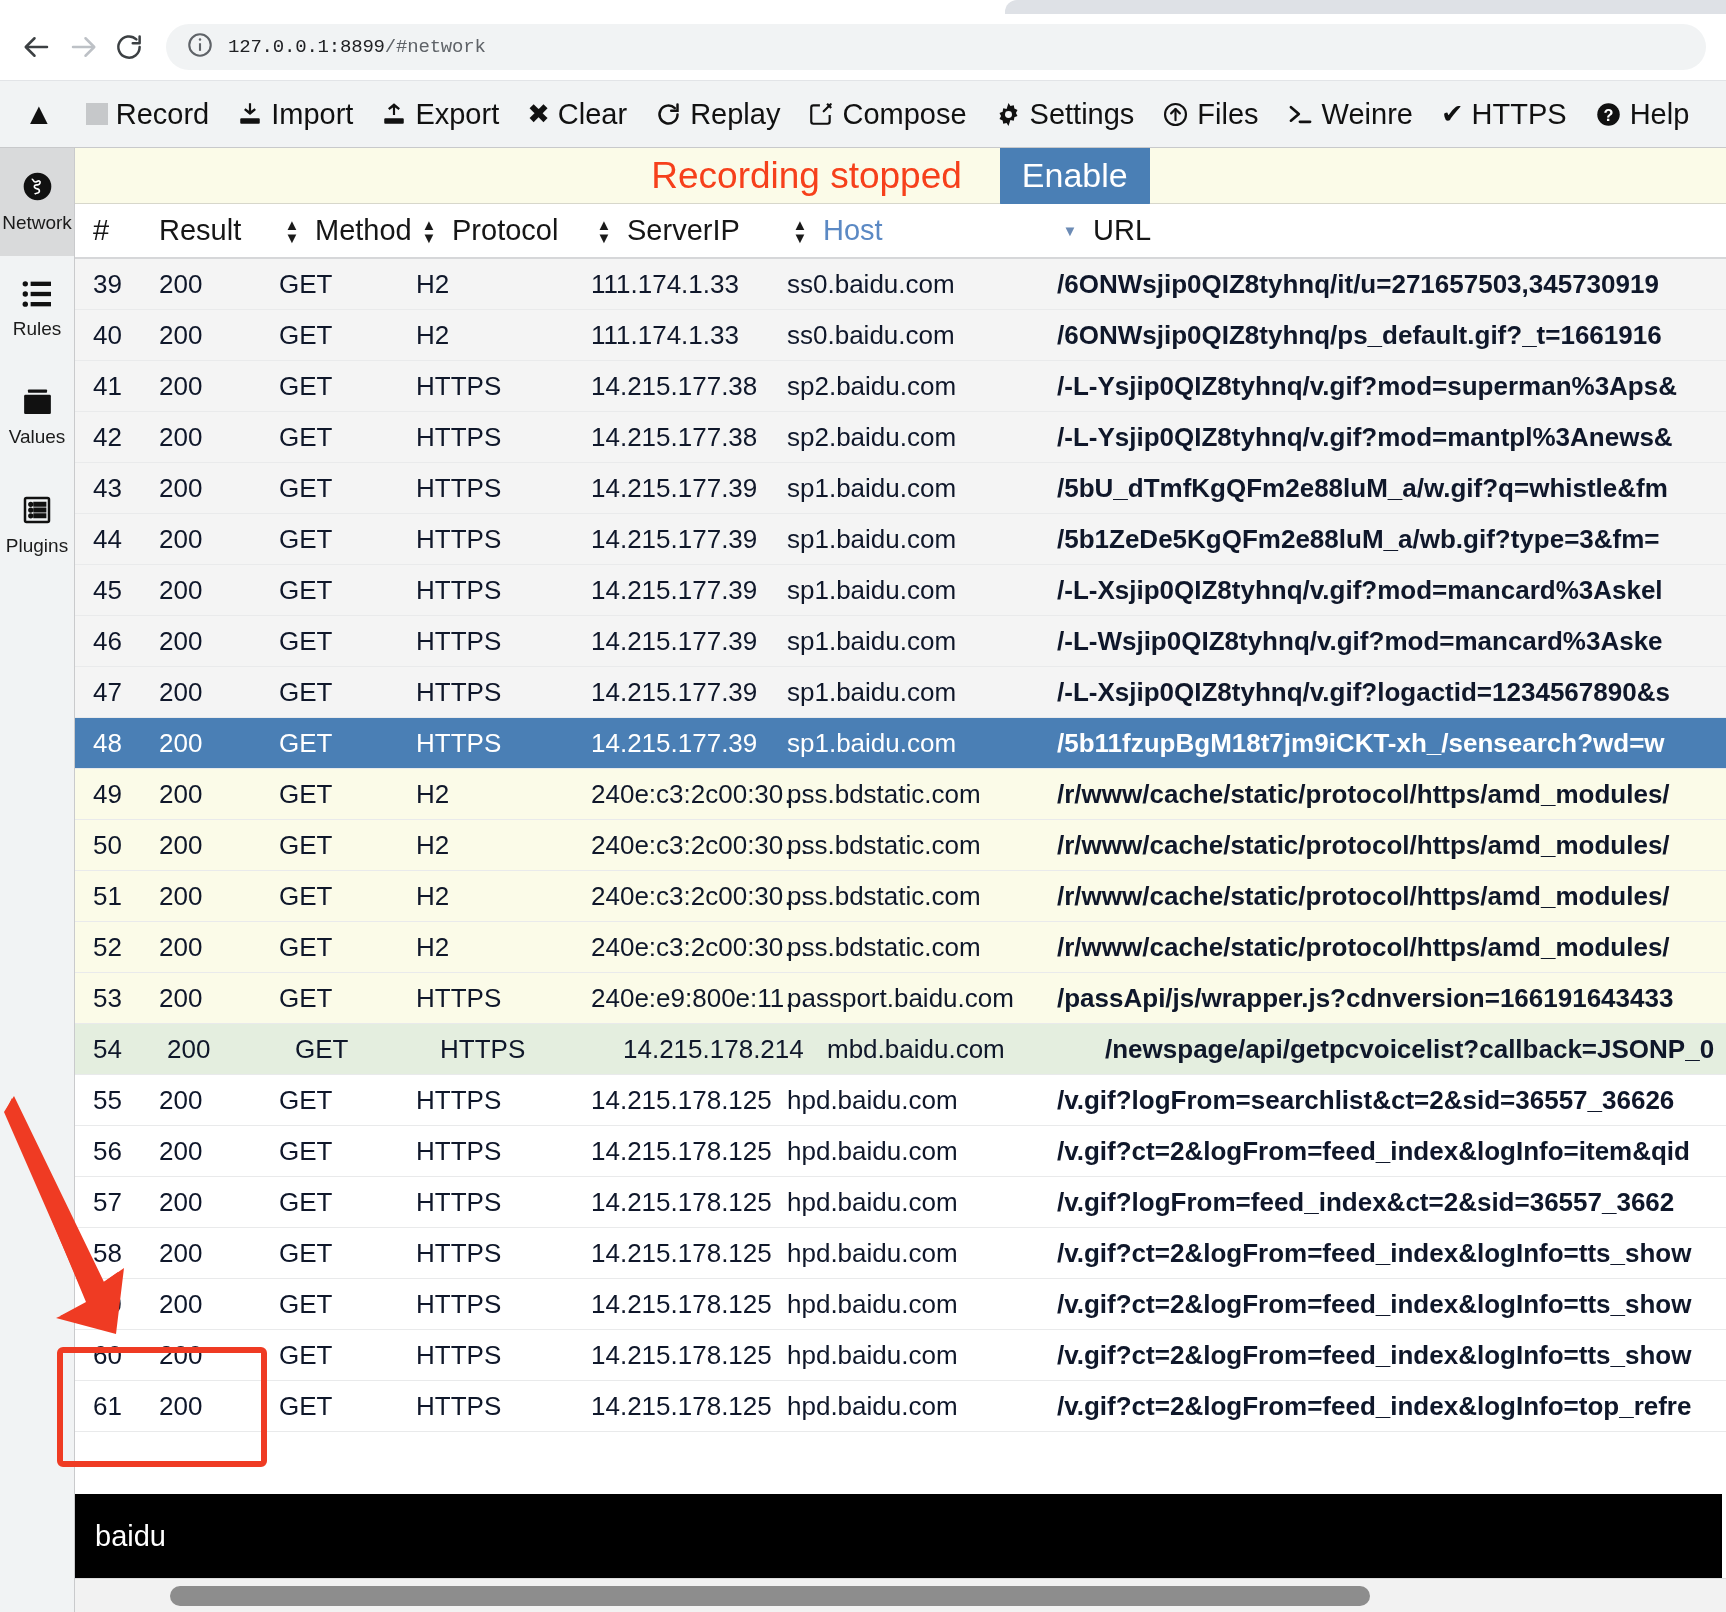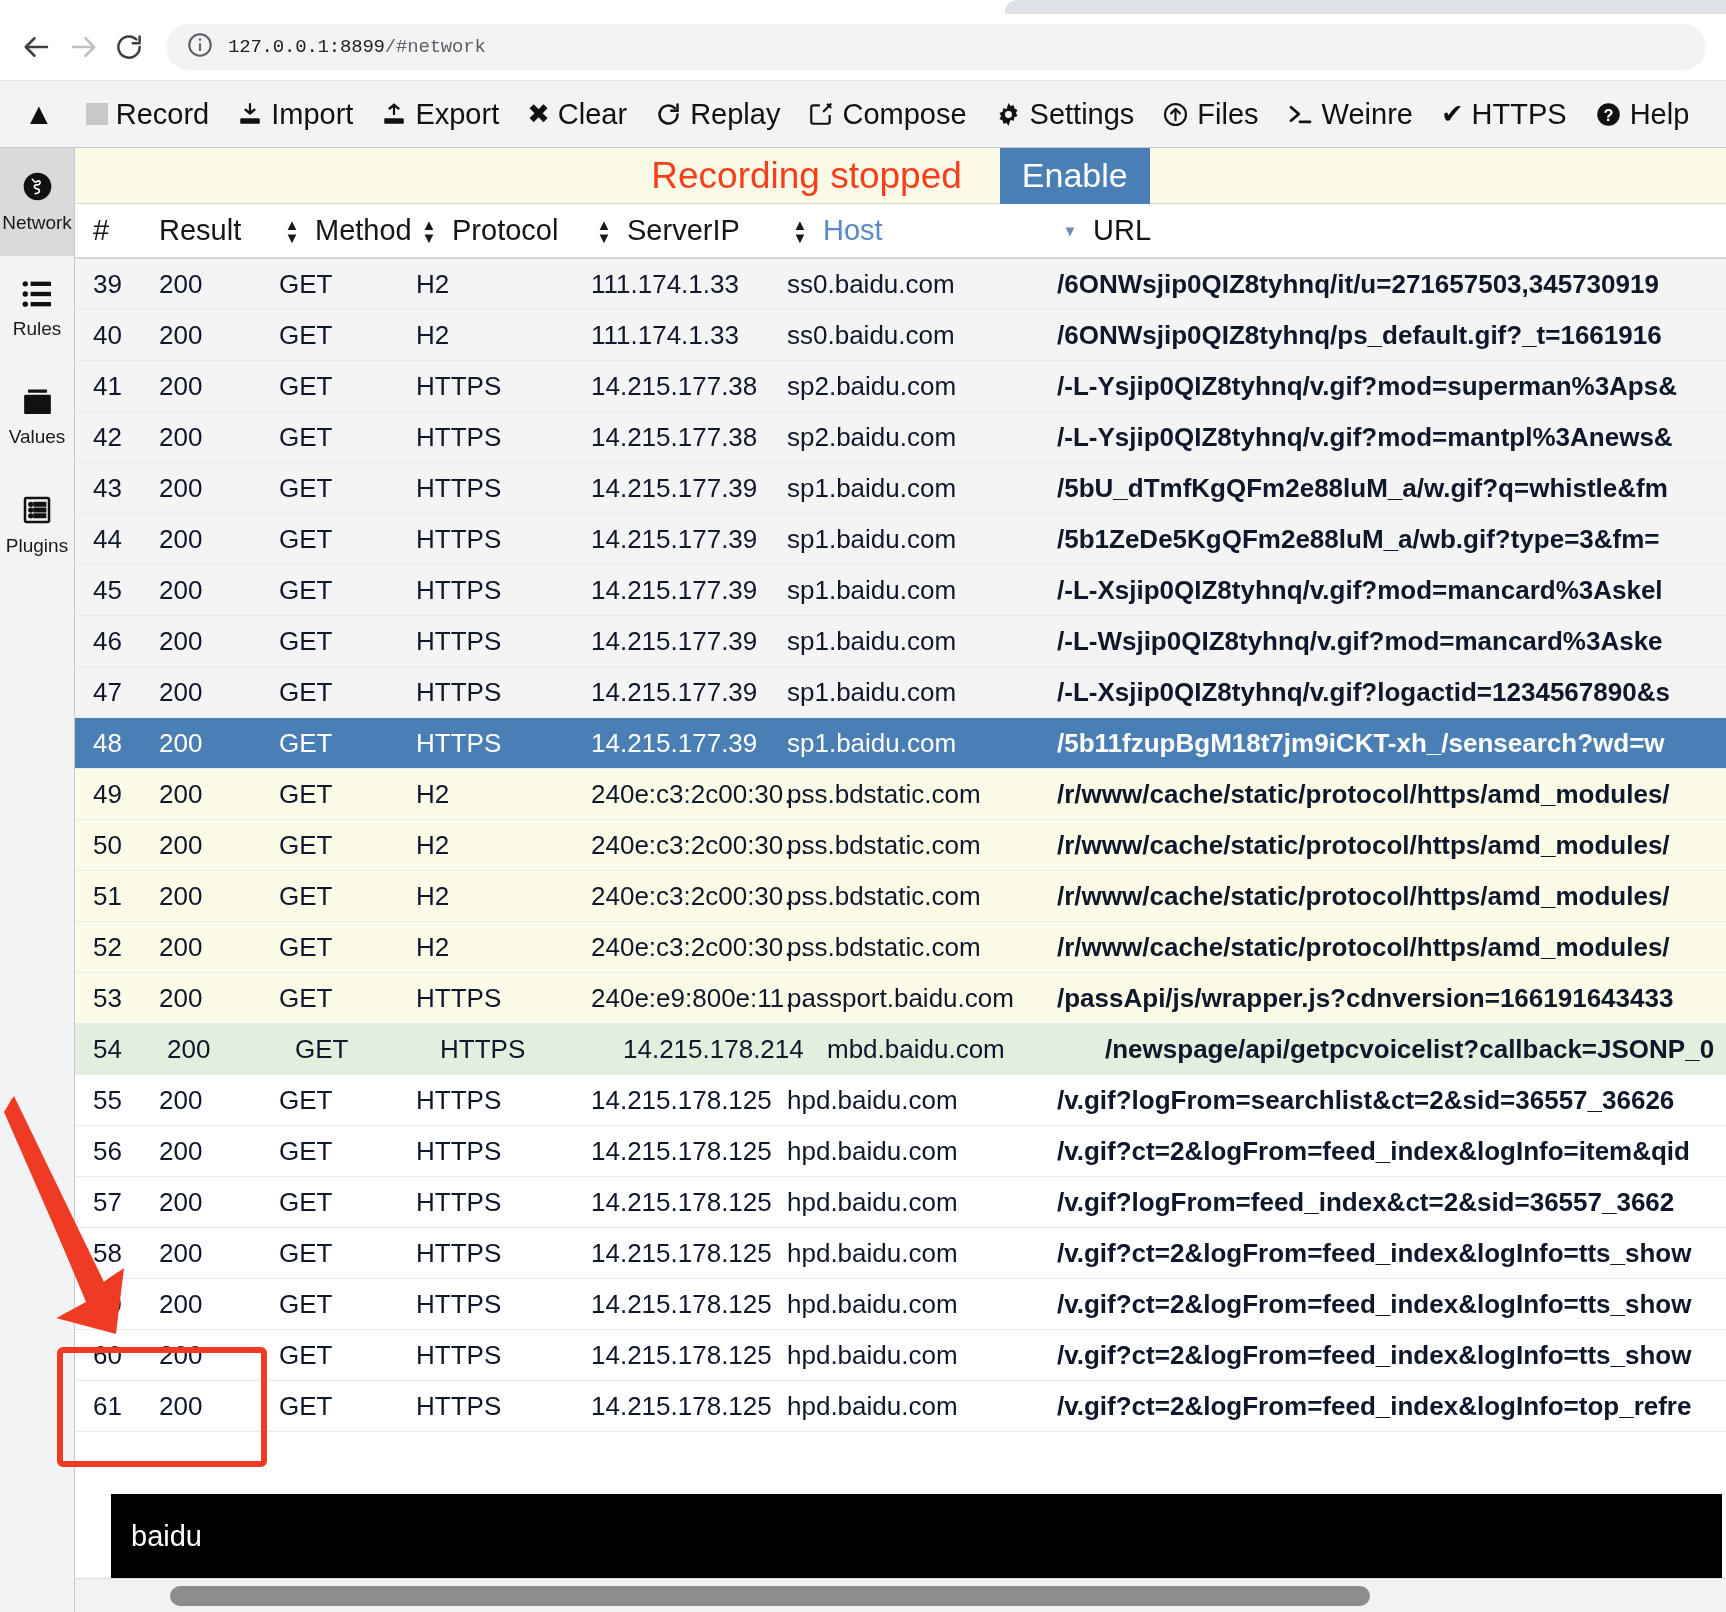--- a/index.html
+++ b/index.html
@@ -127,21 +127,21 @@
   .row.cream { background: #fbfbe8; }
   .row.green { background: #e4eedf; gap: 8px; }
   .row.sel   { background: #4a7fb5; color: #ffffff; }
   .cell-url {
     white-space: nowrap; overflow: hidden; text-overflow: clip; font-weight: bold;
   }
 
   
   #search-bar {
     position: absolute; left: 0; right: 4px; bottom: 34px; height: 84px;
-    background: #000000; display: flex; align-items: center; padding-left: 20px; margin-left: 36px;
+    background: #000000; display: flex; align-items: center; padding-left: 20px;
   }
   #search-input {
     background: transparent; border: none; outline: none;
     color: #ffffff; font-family: "Liberation Sans", sans-serif;
     font-size: 29px; width: 100%;
   }
   #hscroll-track {
     position: absolute; left: 0; right: 0; bottom: 0; height: 34px;
     background: #f2f2f2; border-top: 1px solid #dddddd;
   }

